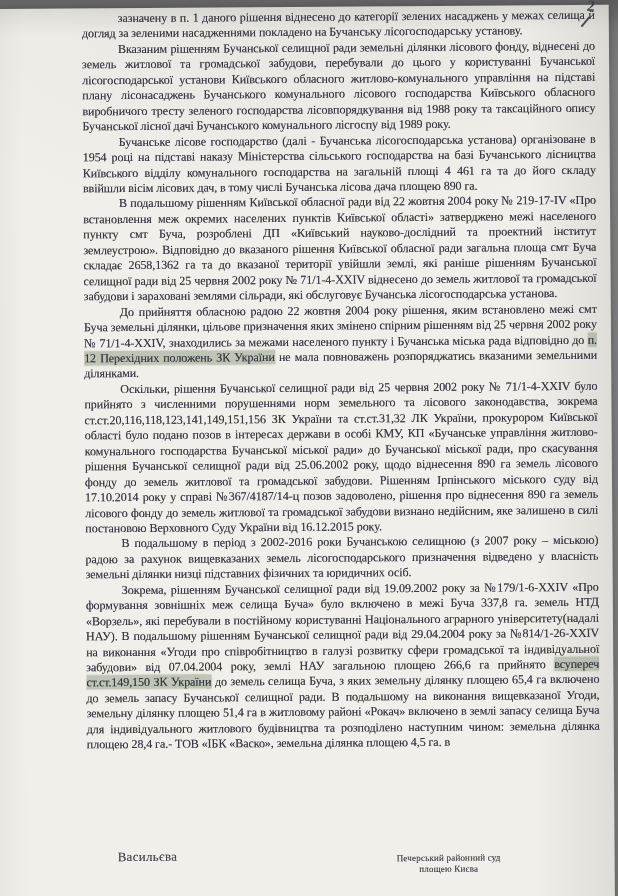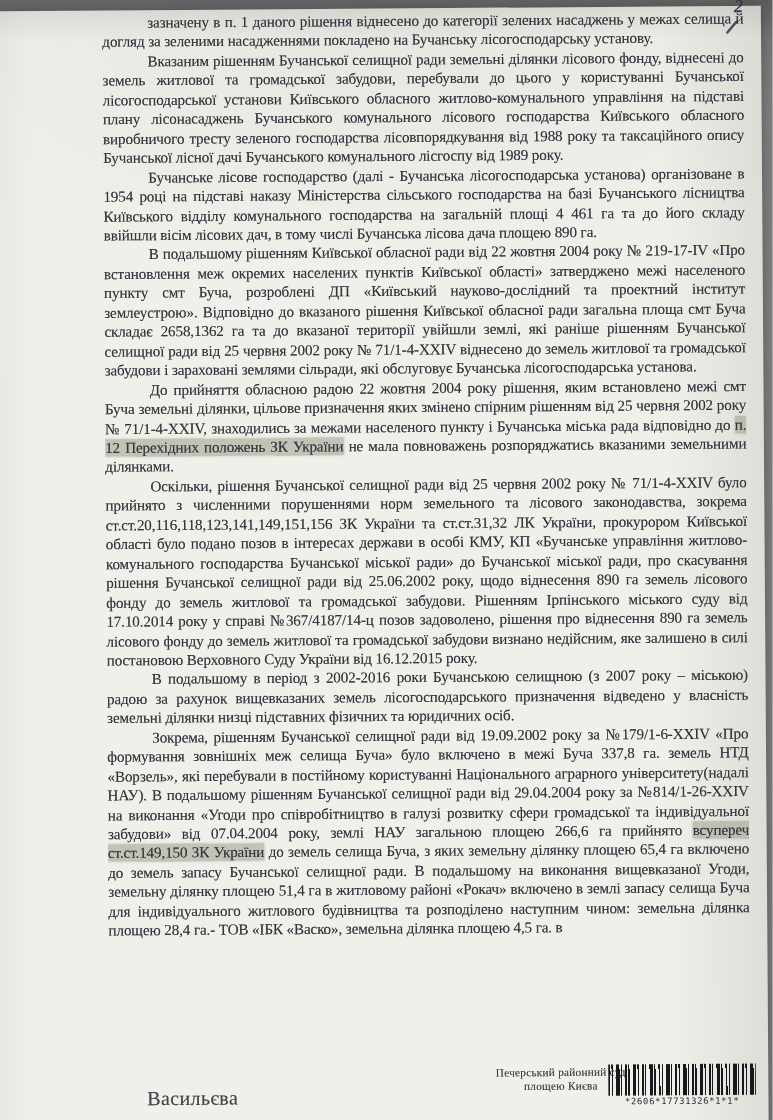--- a/index.html
+++ b/index.html
@@ -40,22 +40,22 @@
   .body-text {
     position:absolute; left:93px; top:3px; width:513px;
     font-size:12.1px; line-height:15.45px; letter-spacing:-0.1px;
     color: var(--ink, #33343e);
     text-align: justify;
     text-shadow: 0 0 0.4px rgba(51,52,62,0.55);
   }
   .para { text-indent:36px; }
   .hl { background: var(--highlight, #8f9a8480); box-shadow: 0 0 2px var(--highlight, #8f9a8480); }
   .clerk {
-    position:absolute; left:123px; top:863px;
-    font-size:16px; color:#43444d; letter-spacing:0.3px;
+    position:absolute; left:123px; top:841px;
+    font-size:13px; color:#43444d; letter-spacing:0.3px;
     text-shadow: 0 0 0.4px rgba(67,68,77,0.5);
   }
   .court {
     position:absolute; left:394px; top:847px; width:120px;
     font-size:9px; line-height:10.5px; text-align:center;
     color:#3b3c45; letter-spacing:0.2px;
     text-shadow: 0 0 0.3px rgba(59,60,69,0.5);
   }
   .barcode { position:absolute; left:492px; top:846px; width:118px; }
   .bars {
@@ -92,19 +92,15 @@
       <p class="para"><span>Зокрема, рішенням Бучанської селищної ради від 19.09.2002 року за №179/1-6-XXIV «Про формування зовнішніх меж селища Буча» було включено в межі Буча 337,8 га. земель НТД «Ворзель», які перебували в постійному користуванні Національного аграрного університету(надалі НАУ). В подальшому рішенням Бучанської селищної ради від 29.04.2004 року за №814/1-26-XXIV на виконання «Угоди про співробітництво в галузі розвитку сфери громадської та індивідуальної забудови» від 07.04.2004 року, землі НАУ загальною площею 266,6 га прийнято </span><span class="hl">всупереч ст.ст.149,150 ЗК України</span><span> до земель селища Буча, з яких земельну ділянку площею 65,4 га включено до земель запасу Бучанської селищної ради. В подальшому на виконання вищевказаної Угоди, земельну ділянку площею 51,4 га в житловому районі «Рокач» включено в землі запасу селища Буча для індивідуального житлового будівництва та розподілено наступним чином: земельна ділянка площею 28,4 га.- ТОВ «ІБК «Васко», земельна ділянка площею 4,5 га. в</span></p>
     </div>
 
     <div class="clerk">Васильєва</div>
 
     <div class="court">
       <div>Печерський районний суд</div>
       <div>площею Києва</div>
     </div>
 
-    <div class="barcode">
-      <div class="bars"></div>
-      <div class="barcode-text">*2606*17731326*1*1*</div>
-    </div>
 
   </div>
 </div>
 
 </body></html>

